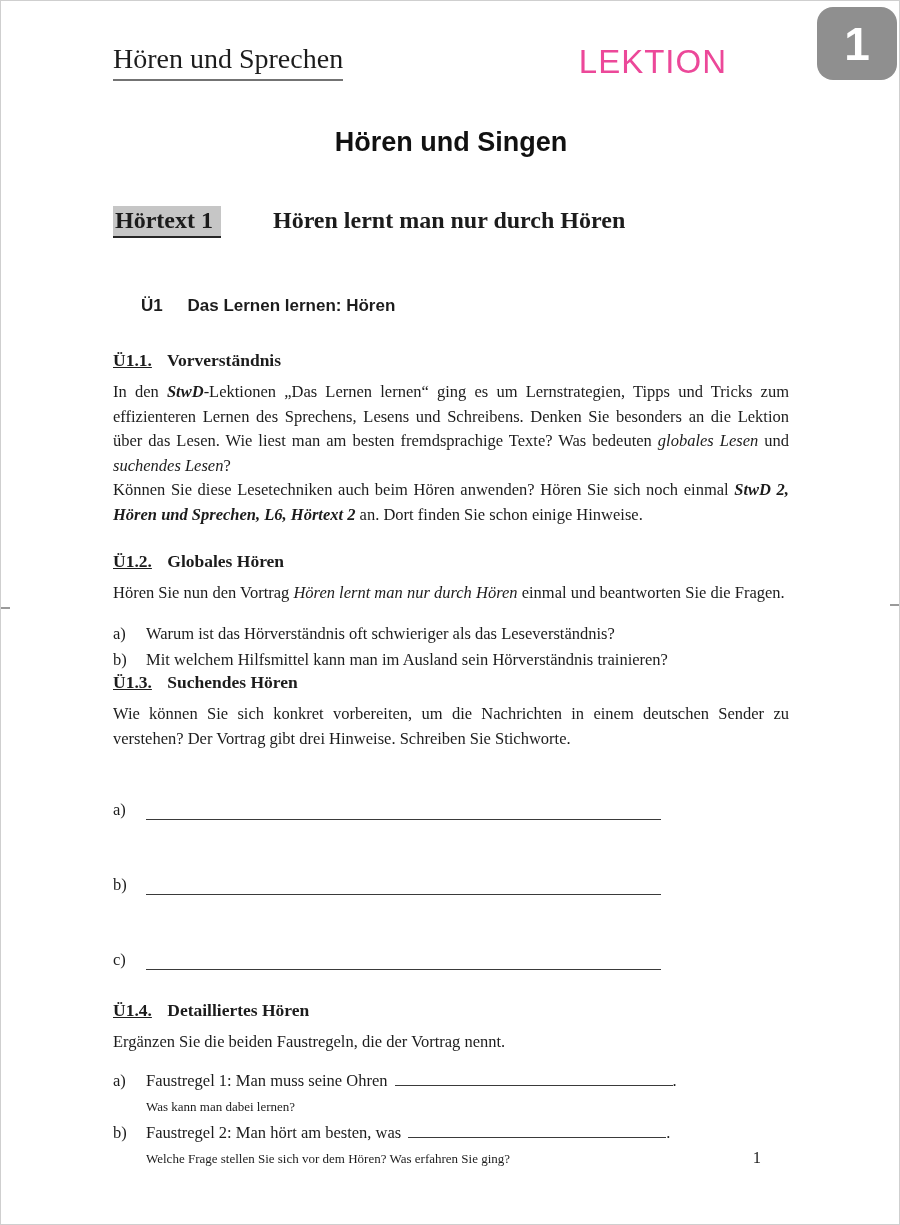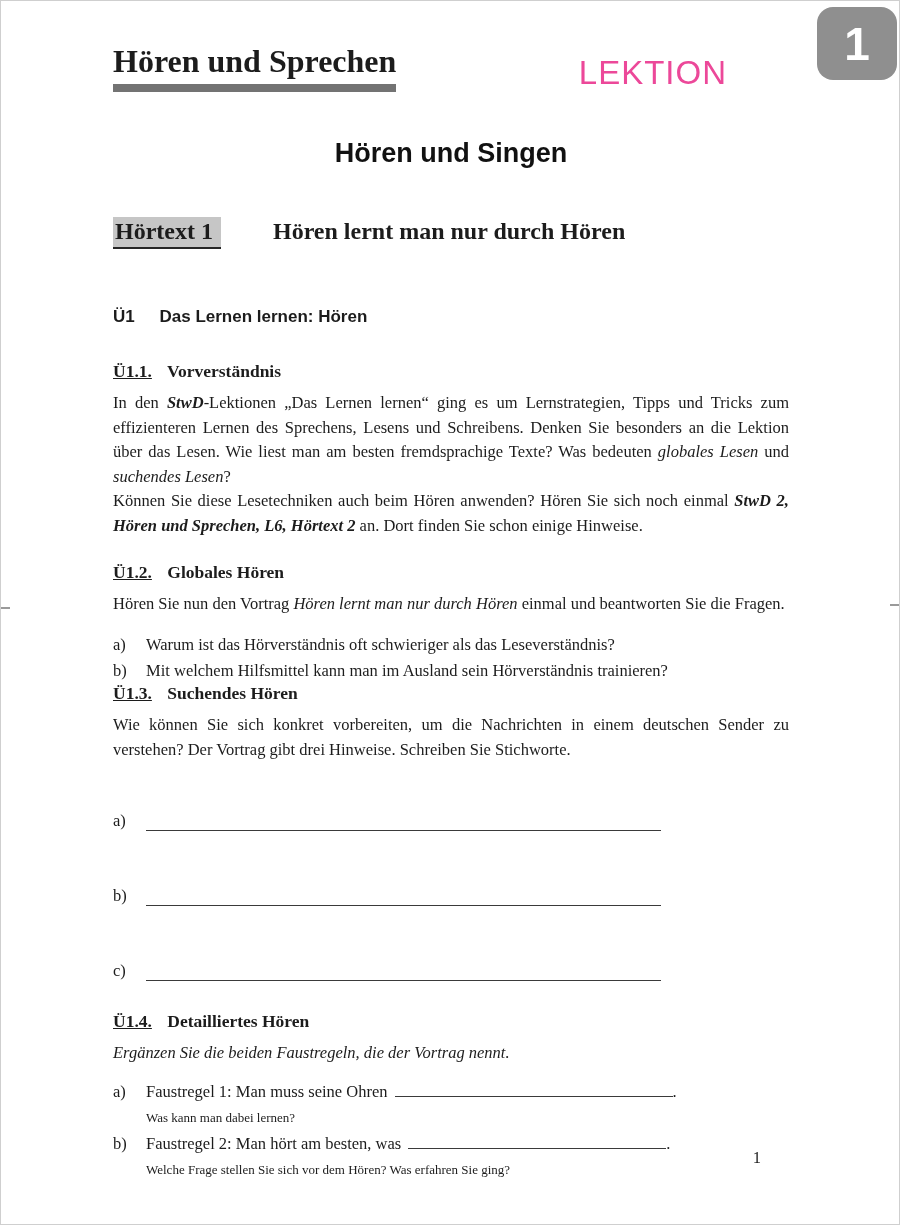--- a/index.html
+++ b/index.html
@@ -21,24 +21,23 @@
     top: 0;
   }
   
   .header-row {
     margin-top: 42px;
     display: flex;
     justify-content: space-between;
     align-items: flex-end;
   }
   .chapter-title {
-    font-size: 32px;
-    border-bottom: 8px solid #737373;
+    font-size: 28px;
+    border-bottom: 2px solid #737373;
     padding-bottom: 4px;
-    font-weight: bold;
   }
   .lektion-label {
     font-family: "Liberation Sans", sans-serif;
     font-size: 33px;
     letter-spacing: 1px;
     color: #ec4899;
     margin-right: 62px;
   }
   .badge {
     position: absolute;
@@ -81,37 +80,37 @@
     font-weight: bold;
     font-size: 24px;
     margin-left: 52px;
   }
   .u1-heading {
     margin-top: 58px;
     font-family: "Liberation Sans", sans-serif;
     font-weight: bold;
     font-size: 17px;
   }
-  .u1-heading .u1-num { margin-right: 20px; }
+  .u1-heading .u1-num { margin-right: 20px; margin-left: 28px; }
   .sec-heading {
     font-weight: bold;
     font-size: 17.5px;
   }
   .sec-heading .sec-num { margin-right: 11px; text-decoration: underline; }
   .mt-u11 { margin-top: 34px; }
   .mt-u12 { margin-top: 23px; }
   .mt-u13 { }
   .mt-u14 { margin-top: 30px; }
   .para {
     margin: 9px 0 0 0;
     font-size: 16.5px;
     line-height: 24.6px;
     text-align: justify;
   }
-  .para.no-justify { text-align: left; font-style: italic; }
+  .para.no-justify { text-align: left; }
   .seg-i  { font-style: italic; }
   .seg-bi { font-weight: bold; font-style: italic; }
 
   .q-list { margin-top: 16px; }
   .q-item { display: flex; font-size: 16.5px; line-height: 25.5px; }
   .q-label { width: 33px; flex: 0 0 33px; }
   .q-text { flex: 1; }
 
   .blank-row {
     display: flex;

